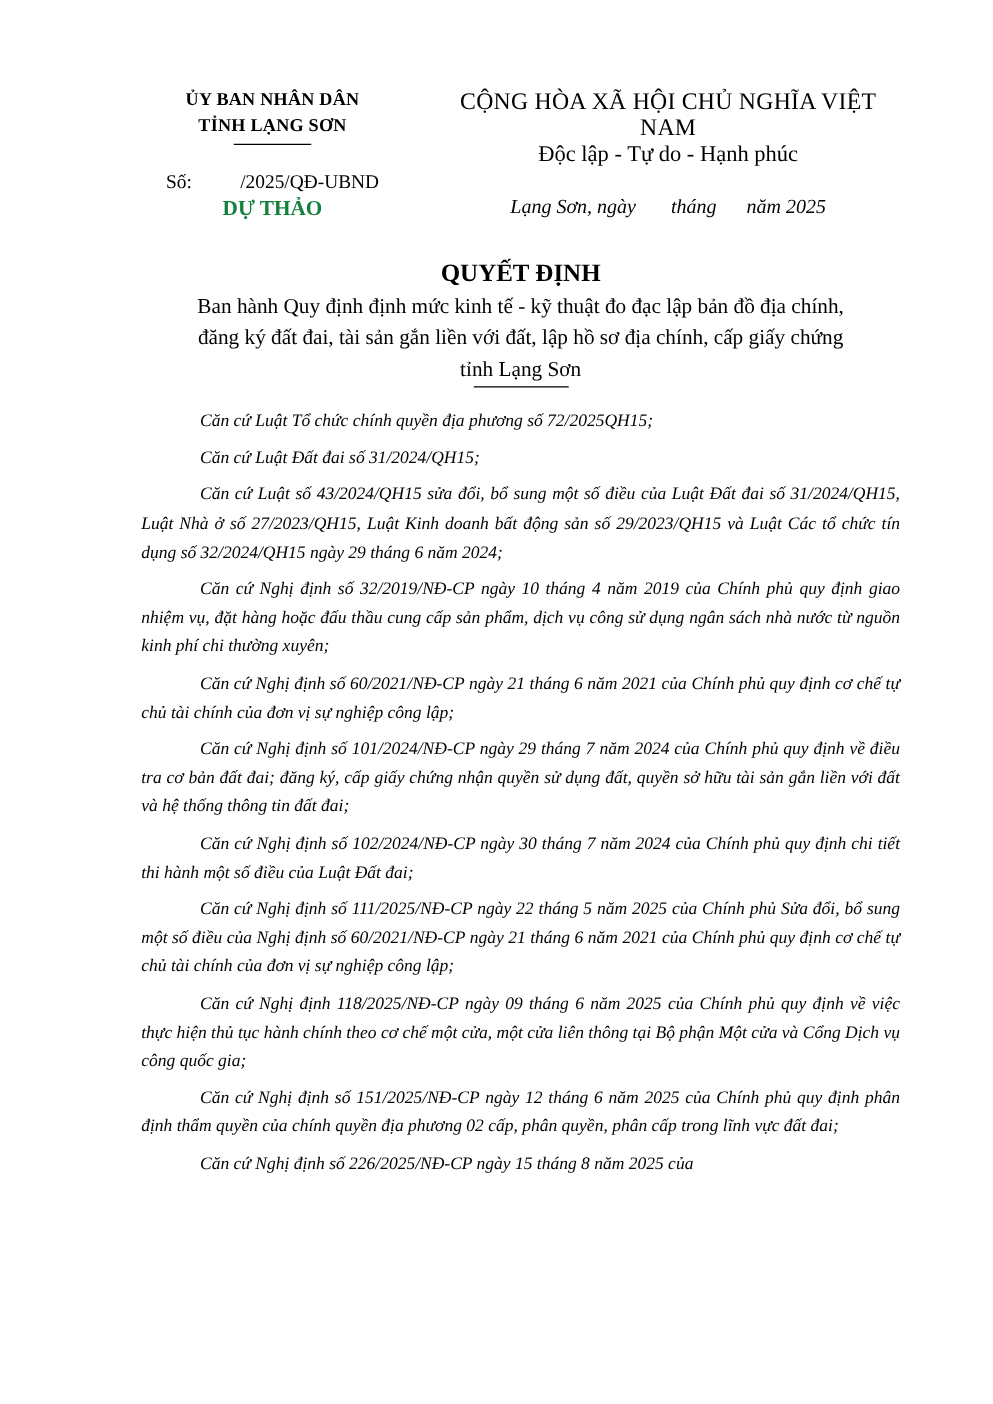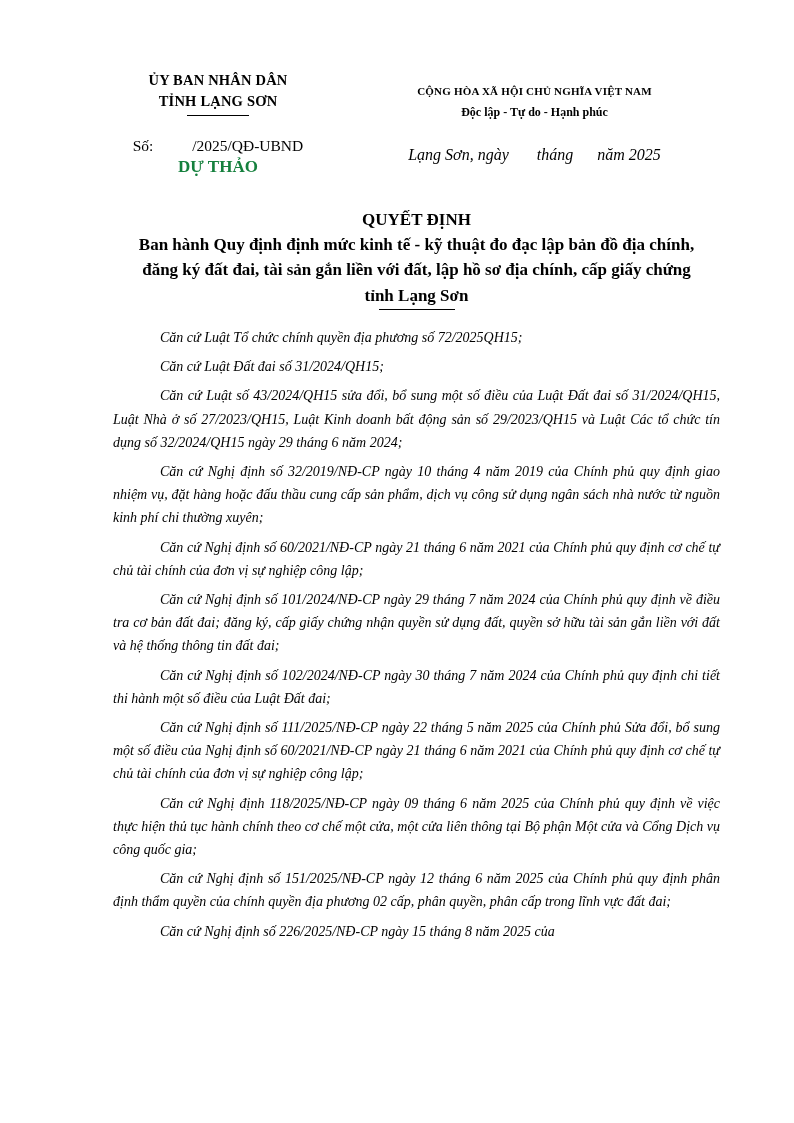--- a/index.html
+++ b/index.html
@@ -48,50 +48,50 @@
     line-height: 21px;
     white-space: pre;
   }
   .draft-label {
     font-weight: bold;
     font-size: 17px;
     line-height: 21px;
     color: #15803d;
   }
   .national-line1 {
-    font-weight: bold;
-    font-size: 11px;
+    font-weight: normal;
+    font-size: 19px;
     line-height: 21px;
     letter-spacing: 0.2px;
   }
   .national-line2 {
-    font-weight: bold;
-    font-size: 12px;
+    font-weight: normal;
+    font-size: 18px;
     line-height: 21px;
   }
   .place-date {
     margin-top: 21px;
     font-style: italic;
     font-size: 16px;
     line-height: 22px;
     white-space: pre;
   }
 
   
   .title-block {
     margin-top: 30px;
     text-align: center;
   }
   .decision-heading {
     font-weight: bold;
-    font-size: 17px;
+    font-size: 20px;
     line-height: 25px;
   }
   .decision-title-line {
-    font-weight: bold;
+    font-weight: normal;
     font-size: 17px;
     line-height: 25.3px;
   }
   .rule-title { width: 76px; margin: 1px auto 0 auto; }
 
   
   .body-text { margin-top: 16px; }
   .body-text p {
     font-style: italic;
     font-size: 14px;

